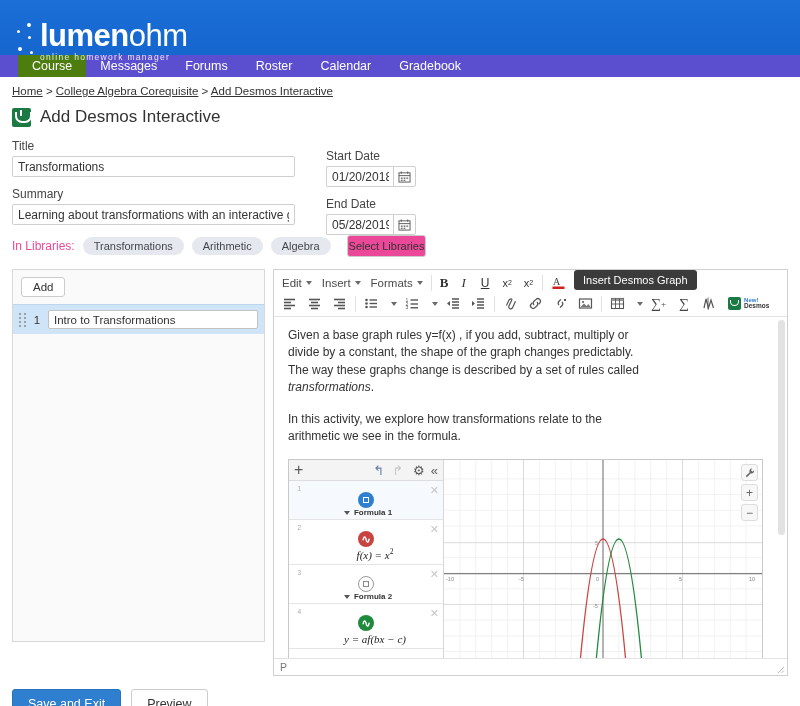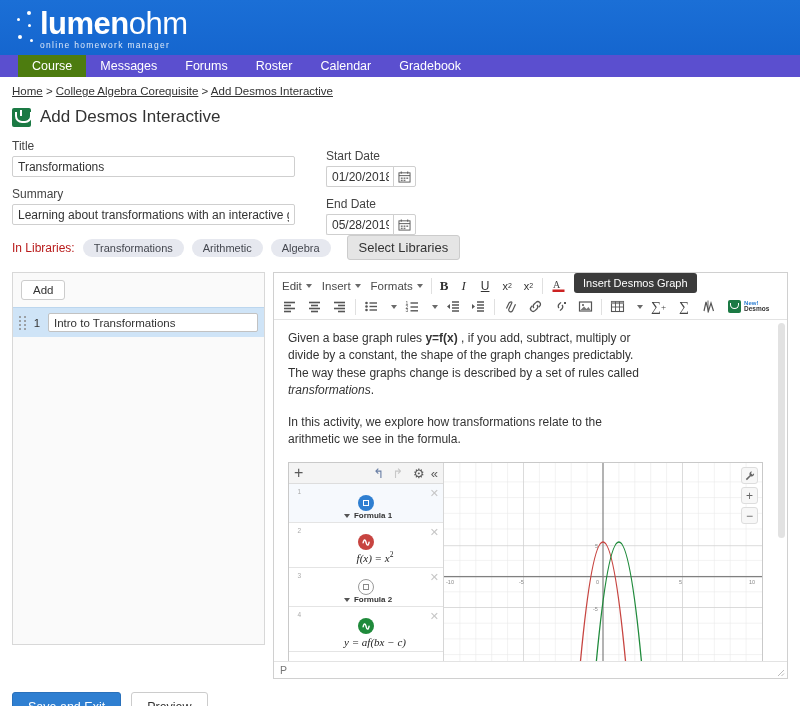--- a/index.html
+++ b/index.html
@@ -13,21 +13,21 @@
     overflow:hidden;
     position:relative;
   }
 
   
   .topbar {
     height:55px;
     background:linear-gradient(180deg,#1b6fd6 0%,#1566cf 100%);
     position:relative;
   }
-  .logo-wrap { position:absolute; left:14px; top:8px; display:flex; align-items:flex-start; }
+  .logo-wrap { position:absolute; left:14px; top:20px; display:flex; align-items:flex-start; }
   .logo-dots { position:relative; width:26px; height:40px; }
   .logo-dots i { position:absolute; background:#fff; border-radius:50%; display:block; }
   .logo-text { color:#fff; line-height:1; }
   .logo-main { font-size:31px; letter-spacing:-0.5px; font-weight:400; }
   .logo-main b { font-weight:700; }
   .logo-sub { font-size:8.5px; letter-spacing:1.3px; margin-top:2px; color:#dfeaf8; }
 
   .topnav { position:absolute; right:14px; top:17px; display:flex; align-items:center; gap:16px; }
   .topnav a { color:#fff; text-decoration:none; font-size:12.5px; white-space:nowrap; }
   .caret-down { display:inline-block; width:0;height:0;border-left:4px solid transparent;border-right:4px solid transparent;border-top:5px solid #fff; margin-left:3px; vertical-align:middle;}
@@ -78,26 +78,26 @@
     vertical-align:middle;
   }
   .datebtn {
     width:23px;height:21px;border:1px solid #cfcfcf;background:#fff;border-radius:0 2px 2px 0;
     display:inline-flex;align-items:center;justify-content:center;vertical-align:middle;cursor:pointer;
     margin-left:-1px; padding:0;
   }
   .cal-g { width:13px;height:12px; }
 
   .libs { display:flex; align-items:center; gap:8px; padding:10px 12px 0; }
-  .libs .ll { font-size:12px; color:#b91c1c; }
+  .libs .ll { font-size:12px; color:#ec4899; }
   .pill {
     background:#e6e8ef; color:#44474f; border-radius:11px; padding:3px 11px; font-size:11px; white-space:nowrap;
   }
   .selbtn {
-    border:1px solid #ccc; background:#e5e5e5; border-radius:3px; padding:4px 11px; font-size:13px;
+    border:1px solid #ccc; background:#ec4899; border-radius:3px; padding:4px 1px; font-size:11px;
     color:#333; cursor:pointer; font-family:"Liberation Sans",sans-serif; margin-left:8px;
   }
 
   
   .main { display:flex; margin:12px 12px 0; align-items:flex-start; }
 
   
   .leftpanel { width:253px; border:1px solid #d8d8d8; background:#fafafa; flex:none; }
   .lp-head { padding:7px 8px; }
   .addbtn {
@@ -130,21 +130,21 @@
   .ic { width:15px; height:15px; display:block; }
 
   .tooltip {
     position:absolute; left:300px; top:0px; background:#3b3b3b; color:#fff; font-size:11px;
     padding:4px 9px; border-radius:3px; white-space:nowrap; z-index:20;
   }
 
   .ed-body { padding:10px 14px 0; height:341px; overflow:hidden; position:relative; }
   .ed-body h3 { font-size:12.5px; margin:4px 0 14px; font-weight:700; color:#222; }
   .ed-body p { font-size:12px; line-height:1.45; margin:0 0 14px; color:#333; max-width:366px; }
-  .ed-body p b { font-weight:700; }
+  .ed-body p b { font-weight:400; }
   .ed-body p i { font-style:italic; }
 
   .ed-scroll { position:absolute; right:2px; top:3px; width:7px; height:215px; background:#e2e2e2; border-radius:4px; }
 
   .statusbar {
     border-top:1px solid #e3e3e3; height:17px; display:flex; align-items:center;
     padding:0 6px; font-size:10.5px; color:#777; background:#fff; position:relative;
   }
   .resizer { position:absolute; right:2px; bottom:1px; width:9px; height:9px; }
 

